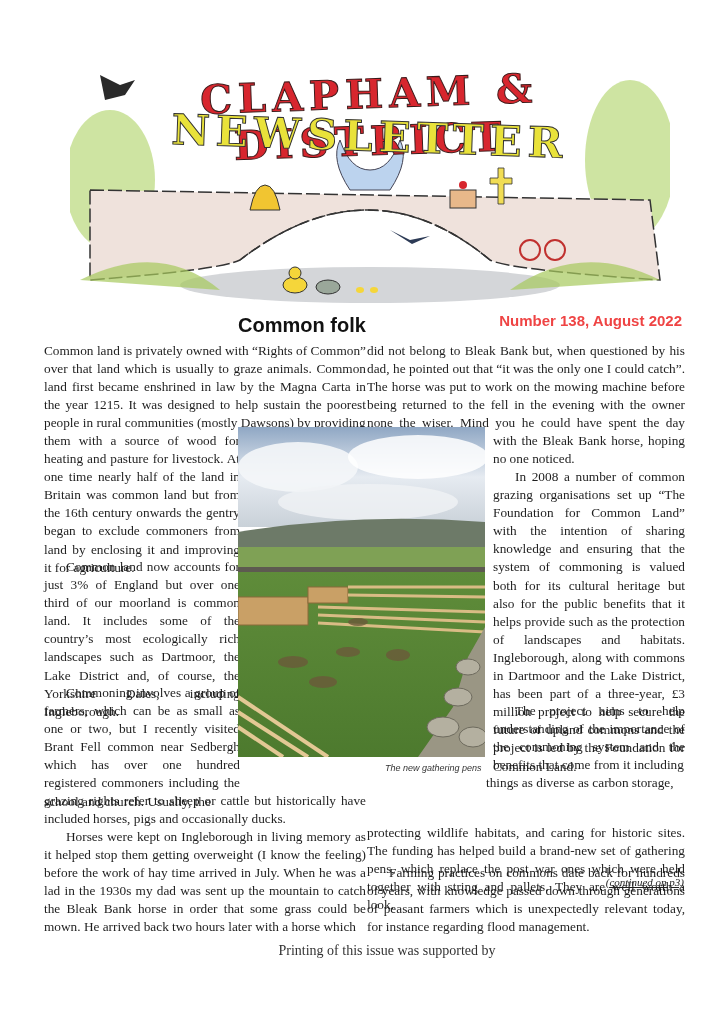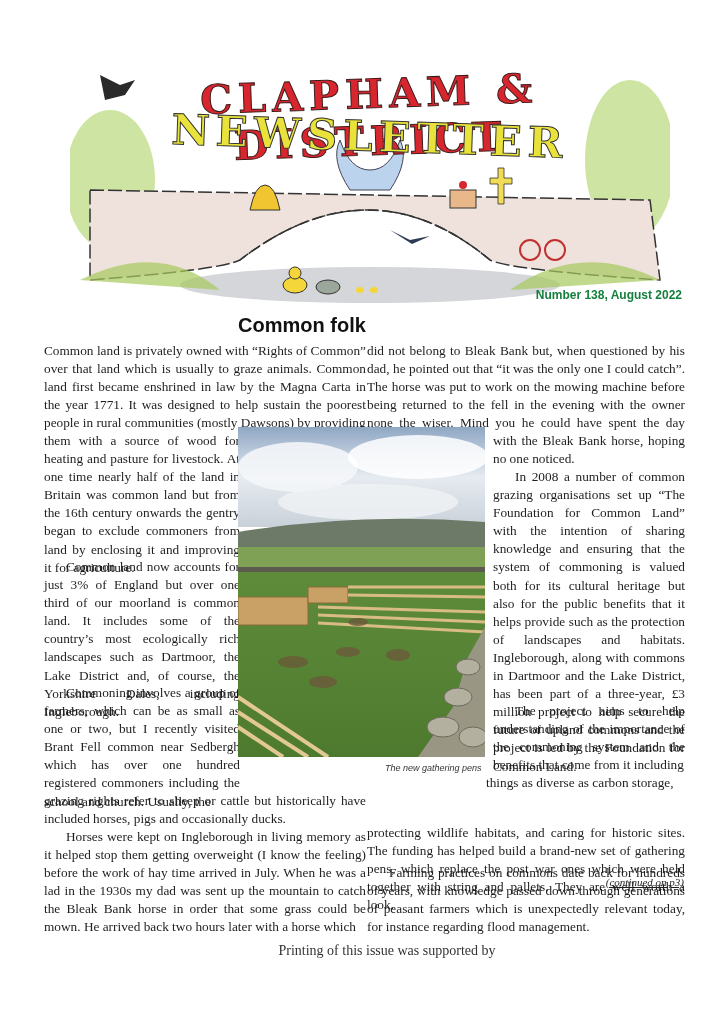--- a/index.html
+++ b/index.html
@@ -5,21 +5,21 @@
   html, body { margin: 0; padding: 0; background: #ffffff; }
   body { width: 724px; height: 1023px; position: relative; overflow: hidden; font-family: "Liberation Serif", serif; color: #1e1e1e; }
 
   
   .masthead { position: absolute; left: 70px; top: 40px; width: 600px; height: 270px; }
   .masthead svg { width: 100%; height: 100%; display: block; }
   .title-line { position: absolute; left: 0; width: 100%; text-align: center; font-family: "DejaVu Serif", serif; font-weight: bold; letter-spacing: 6px; }
   .title-1 { top: 30px; font-size: 40px; color: #d7262e; -webkit-text-stroke: 1px #3a1a1a; transform: rotate(-2deg); }
   .title-2 { top: 72px; font-size: 42px; color: #e9e23a; -webkit-text-stroke: 1px #333; transform: rotate(2deg); }
 
-  .issue { position: absolute; right: 42px; top: 288px; font-family: "Liberation Sans", sans-serif; font-weight: bold; font-size: 12px; color: #15803d; }
+  .issue { position: absolute; right: 42px; top: 312px; font-family: "Liberation Sans", sans-serif; font-weight: bold; font-size: 15px; color: #ef4444; }
 
   .headline { position: absolute; left: 0; width: 604px; top: 314px; text-align: center; font-family: "Liberation Sans", sans-serif; font-weight: bold; font-size: 20px; color: #111; }
 
   
   .p { position: absolute; font-size: 13.3px; line-height: 18.1px; text-align: justify; text-align-last: left; margin: 0; }
   .p.indent { text-indent: 22px; }
   .full-left { left: 44px; width: 322px; }
   .full-right { left: 367px; width: 318px; }
   .narrow-left { left: 44px; width: 196px; }
   .narrow-right { left: 493px; width: 192px; }
@@ -72,21 +72,21 @@
 
     <path d="M30 35 l20 10 l15 -5 l-10 15 l-20 5 z" fill="#2a2a2a"></path>
   </svg>
   <div class="title-line title-1">CLAPHAM &amp; DISTRICT</div>
   <div class="title-line title-2">NEWSLETTER</div>
 </div>
 
 <div class="issue">Number 138, August 2022</div>
 <div class="headline">Common folk</div>
 
-<p class="p full-left" style="top:342px;">Common land is privately owned with “Rights of Common” over that land which is usually to graze animals. Common land first became enshrined in law by the Magna Carta in the year 1771. It was designed to help sustain the poorest people in rural communities (mostly Dawsons) by providing</p>
+<p class="p full-left" style="top:342px;">Common land is privately owned with “Rights of Common” over that land which is usually to graze animals. Common land first became enshrined in law by the Magna Carta in the year 1215. It was designed to help sustain the poorest people in rural communities (mostly Dawsons) by providing</p>
 <p class="p narrow-left" style="top:432px;">them with a source of wood for heating and pasture for livestock. At one time nearly half of the land in Britain was common land but from the 16th century onwards the gentry began to exclude commoners from land by enclosing it and improving it for agriculture.</p>
 <p class="p narrow-left indent" style="top:558px;">Common land now accounts for just 3% of England but over one third of our moorland is common land. It includes some of the country’s most ecologically rich landscapes such as Dartmoor, the Lake District and, of course, the Yorkshire Dales, including Ingleborough.</p>
 <p class="p narrow-left indent" style="top:684px;">Commoning involves a group of farmers, which can be as small as one or two, but I recently visited Brant Fell common near Sedbergh which has over one hundred registered commoners including the school and church. Usually, the</p>
 <p class="p full-left" style="top:792px;">grazing rights refer to sheep or cattle but historically have included horses, pigs and occasionally ducks.</p>
 <p class="p full-left indent" style="top:828px;">Horses were kept on Ingleborough in living memory as it helped stop them getting overweight (I know the feeling) before the work of hay time arrived in July. When he was a lad in the 1930s my dad was sent up the mountain to catch the Bleak Bank horse in order that some grass could be mown. He arrived back two hours later with a horse which</p>
 
 <p class="p full-right" style="top:342px;">did not belong to Bleak Bank but, when questioned by his dad, he pointed out that “it was the only one I could catch”. The horse was put to work on the mowing machine before being returned to the fell in the evening with the owner none the wiser. Mind you he could have spent the day mowing</p>
 <p class="p narrow-right" style="top:432px;">with the Bleak Bank horse, hoping no one noticed.</p>
 <p class="p narrow-right indent" style="top:468px;">In 2008 a number of common grazing organisations set up “The Foundation for Common Land” with the intention of sharing knowledge and ensuring that the system of commoning is valued both for its cultural heritage but also for the public benefits that it helps provide such as the protection of landscapes and habitats. Ingleborough, along with commons in Dartmoor and the Lake District, has been part of a three-year, £3 million project to help secure the future of upland commons and the project is led by the Foundation for Common Land.</p>
 <p class="p narrow-right indent" style="top:702px;">The project aims to help understanding of the importance of the commoning system and the benefits that come from it including</p>

